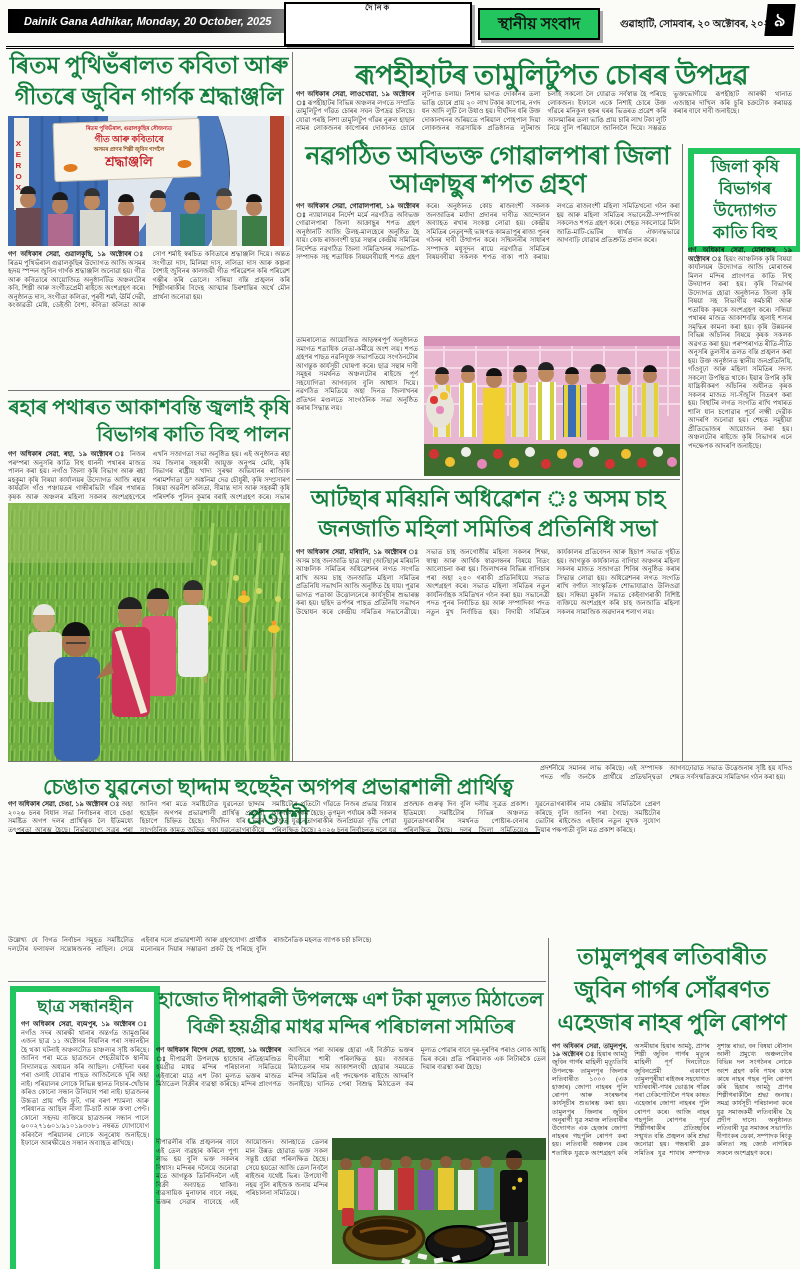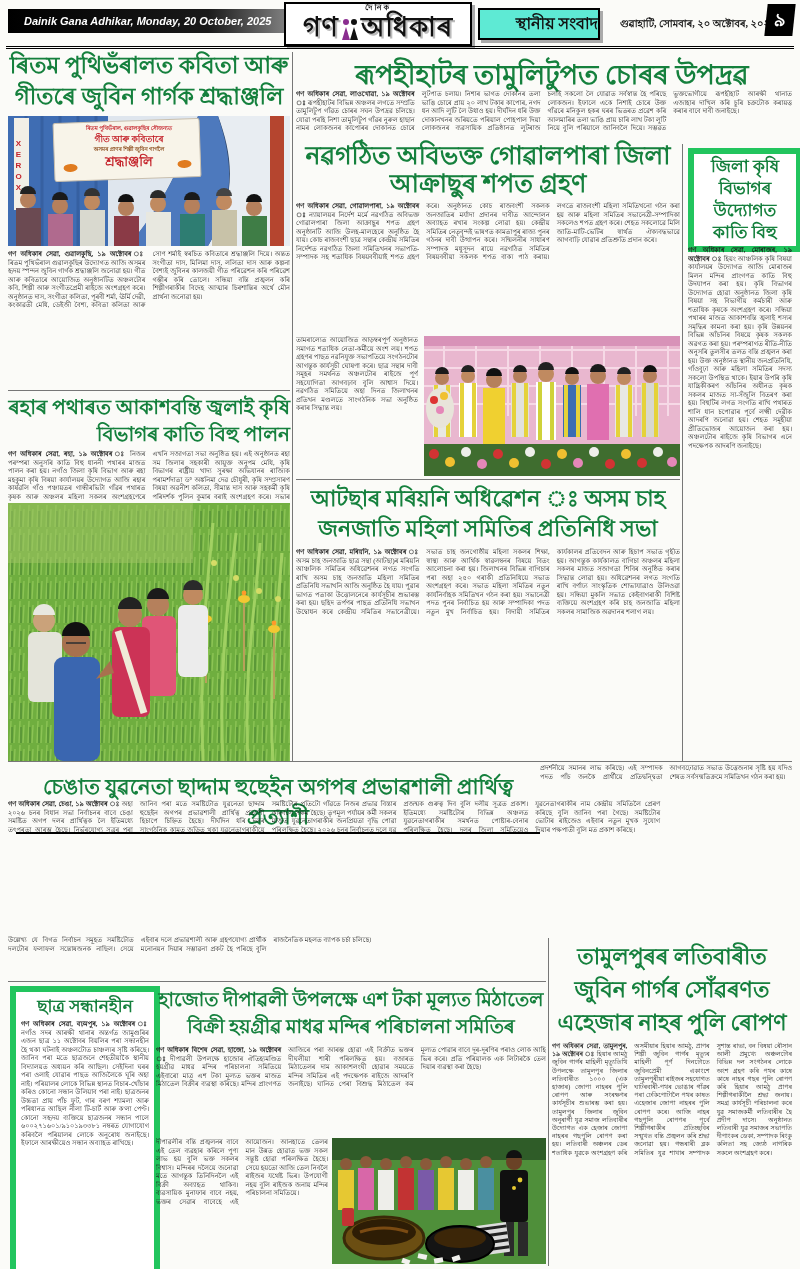--- a/index.html
+++ b/index.html
@@ -8,21 +8,21 @@
   .abs{position:absolute;}
   
   .hdr-rule{position:absolute;left:6px;right:6px;top:46px;border-top:3px double #000;}
   .banner-left{background:linear-gradient(90deg,#000 0%,#1a1a1a 70%,#8a8a8a 100%);
       color:#fff;font-family:"Liberation Sans",sans-serif;font-weight:bold;font-style:italic;
       font-size:11px;line-height:24px;padding:0 16px;}
   .masthead-box{border:2px solid #000;box-shadow:3px 3px 0 #aaa;background:#fff;text-align:center;}
   .masthead-title{font-size:27px;font-weight:bold;line-height:30px;letter-spacing:1px;
       text-shadow:2px 2px 0 #bbb;display:flex;align-items:center;justify-content:center;gap:2px;}
   .daily-label{font-size:8px;font-weight:bold;letter-spacing:2px;line-height:8px;}
-  .section-box{border:2px solid #000;box-shadow:3px 3px 0 #aaa;background:#5eead4;text-align:right;
+  .section-box{border:2px solid #000;box-shadow:3px 3px 0 #aaa;background:#22c55e;text-align:center;
       font-weight:bold;font-size:16px;line-height:28px;}
   .dateline{font-size:10px;font-weight:bold;white-space:nowrap;}
   .pagenum{background:#000;color:#fff;font-size:18px;font-weight:bold;text-align:center;
       line-height:32px;transform:skewX(-6deg);}
   
   .hl{font-weight:bold;text-align:center;color:#15803d;}
   .hl-u{border-bottom:2px solid #000;}
   
   .bt{font-size:6.6px;line-height:8.5px;text-align:justify;color:#1c1c1c;column-gap:7px;
       column-rule:none;overflow:hidden;word-break:break-word;}
@@ -40,32 +40,20 @@
 </head>
 <body>
 
 <div class="page">
 
   <header>
     <div class="abs banner-left" style="left:8px;top:9px;width:254px;height:24px;">Dainik Gana Adhikar, Monday, 20 October, 2025</div>
 
     <div class="abs masthead-box" style="left:284px;top:2px;width:184px;height:40px;">
       <div class="daily-label">দৈনিক</div>
-      <div class="masthead-title">
-        <span>গণ</span>
-        <span style="display:inline-block;width:18px;height:22px;">
-          <svg width="18" height="22" viewBox="0 0 18 22">
-            <circle cx="5" cy="4" r="3" fill="#8a2d8f"></circle>
-              <path d="M1 22 L5 9 L9 22 Z" fill="#8a2d8f"></path>
-            <circle cx="13" cy="4" r="3" fill="#111"></circle>
-              <path d="M9 22 L13 9 L17 22 Z" fill="#111"></path>
-          </svg>
-        </span>
-        <span>অধিকাৰ</span>
-      </div>
     </div>
 
     <div class="abs section-box" style="left:478px;top:8px;width:118px;height:28px;">স্থানীয় সংবাদ</div>
 
     <div class="abs dateline" style="left:620px;top:16px;">গুৱাহাটি, সোমবাৰ, ২০ অক্টোবৰ, ২০২৫</div>
 
     <div class="abs pagenum" style="left:766px;top:4px;width:28px;height:32px;">৯</div>
 
     <div class="hdr-rule"></div>
   </header>

